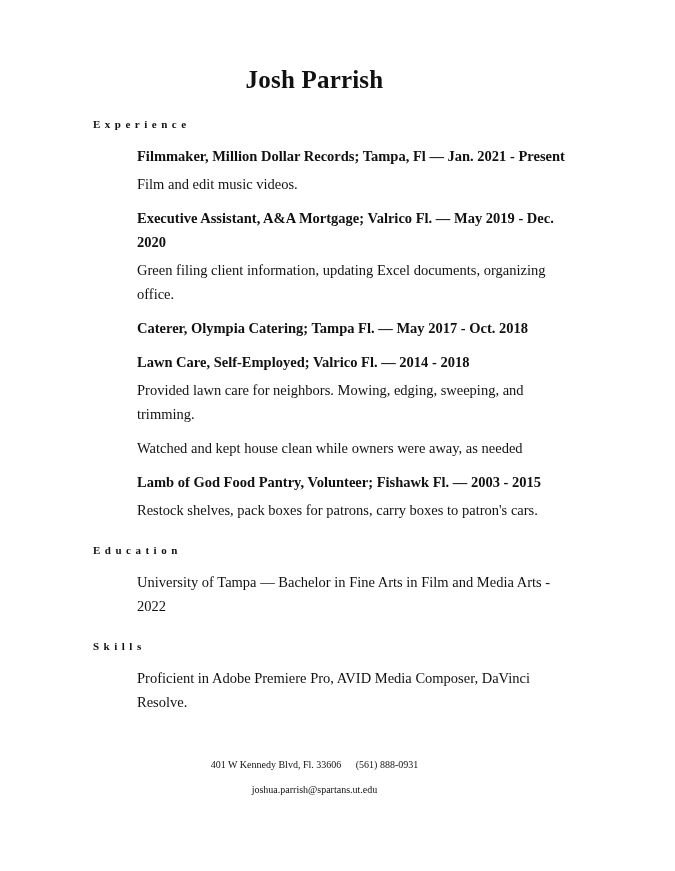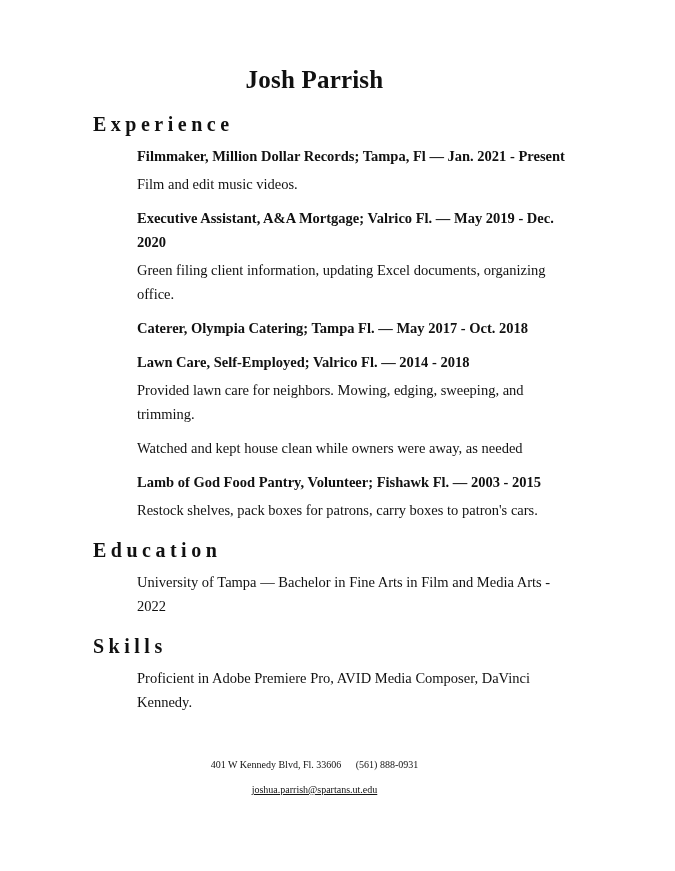--- a/index.html
+++ b/index.html
@@ -19,21 +19,21 @@
   }
   .name-title {
     font-size: 25px;
     font-weight: bold;
     text-align: center;
     margin: 0 0 16px 0;
     letter-spacing: 0.2px;
     line-height: 32px;
   }
   .section-heading {
-    font-size: 20px;
+    font-size: 11px;
     font-weight: bold;
     letter-spacing: 4.5px;
     margin: 17px 0 9px 0;
     line-height: 22px;
   }
   .section-body {
     padding-left: 40px;
     width: 489px;
   }
   .entry {
@@ -51,21 +51,20 @@
   }
   .footer {
     text-align: center;
     margin-top: 38px;
     font-size: 10px;
     line-height: 25px;
   }
   .footer .addr-line span { margin: 0 6px; }
   .email-link {
     color: #111111;
-    text-decoration: underline;
     cursor: pointer;
   }
 </style>
 </head>
 <body>
 
 <div class="page">
 
   <h1 class="name-title">Josh Parrish</h1>
 
@@ -107,21 +106,21 @@
   <div class="section">
     <h2 class="section-heading">Education</h2>
     <div class="section-body">
       <p class="plain-text">University of Tampa — Bachelor in Fine Arts in Film and Media Arts - 2022</p>
     </div>
   </div>
 
   <div class="section">
     <h2 class="section-heading">Skills</h2>
     <div class="section-body">
-      <p class="plain-text">Proficient in Adobe Premiere Pro, AVID Media Composer, DaVinci Kennedy.</p>
+      <p class="plain-text">Proficient in Adobe Premiere Pro, AVID Media Composer, DaVinci Resolve.</p>
     </div>
   </div>
 
   <div class="footer">
     <div class="addr-line">
       <span>401 W Kennedy Blvd, Fl. 33606</span>
       <span>(561) 888-0931</span>
     </div>
     <div class="email-line">
       <span class="email-link">joshua.parrish@spartans.ut.edu</span>

